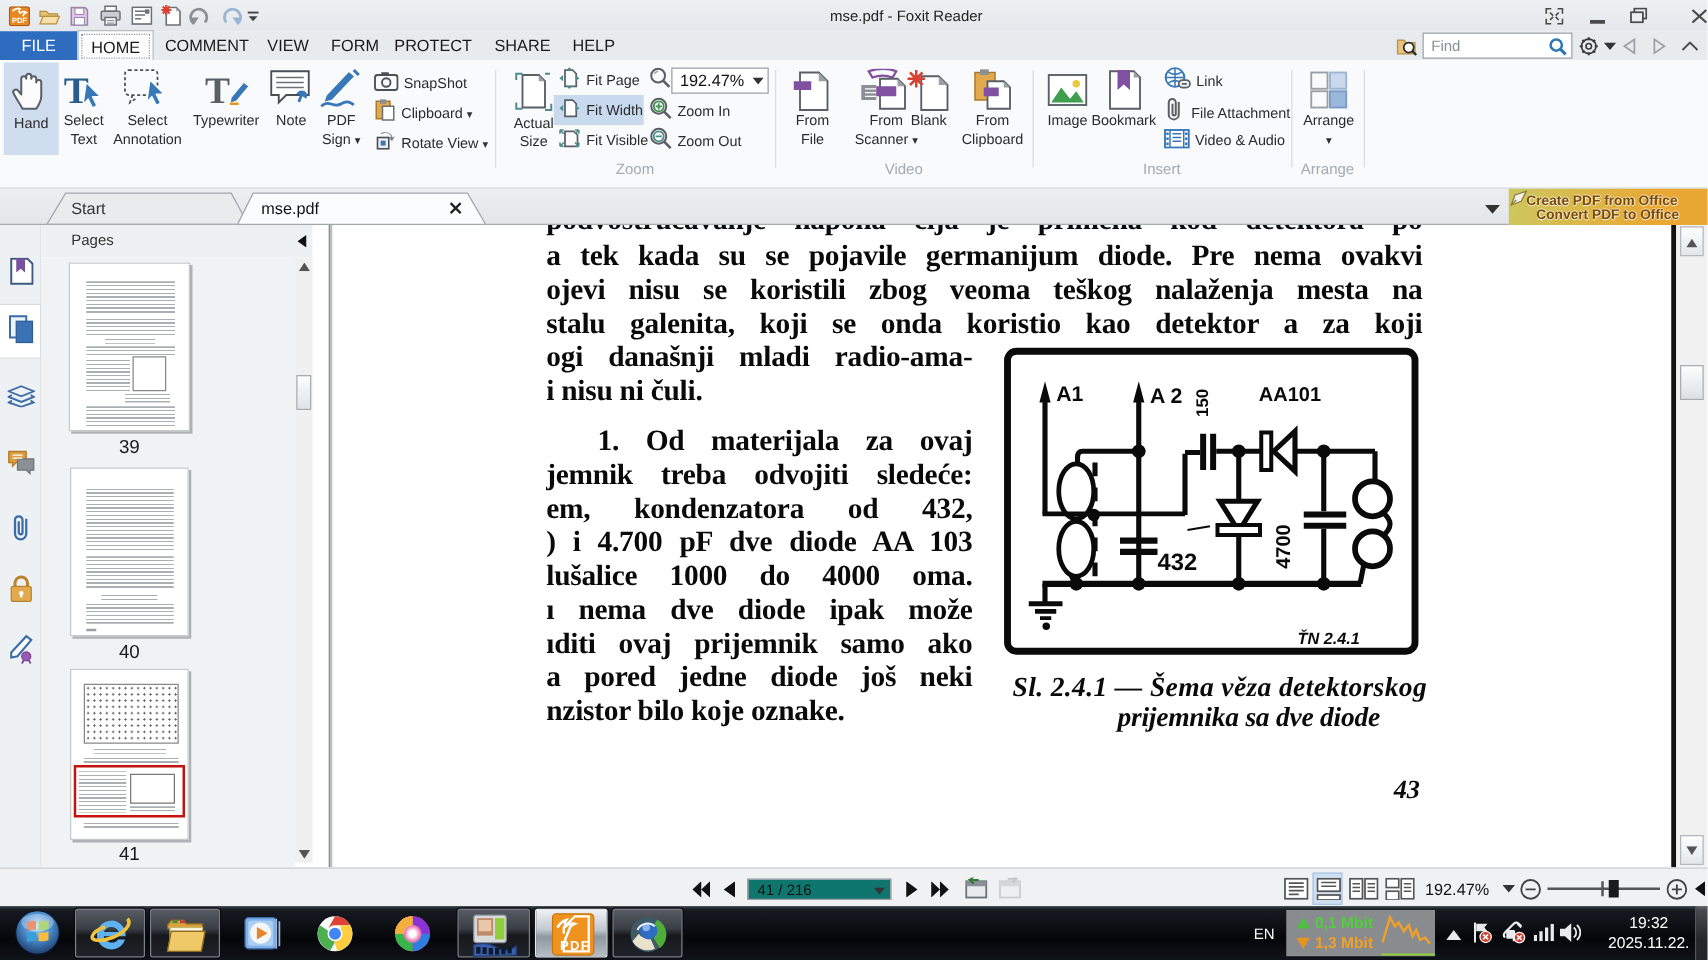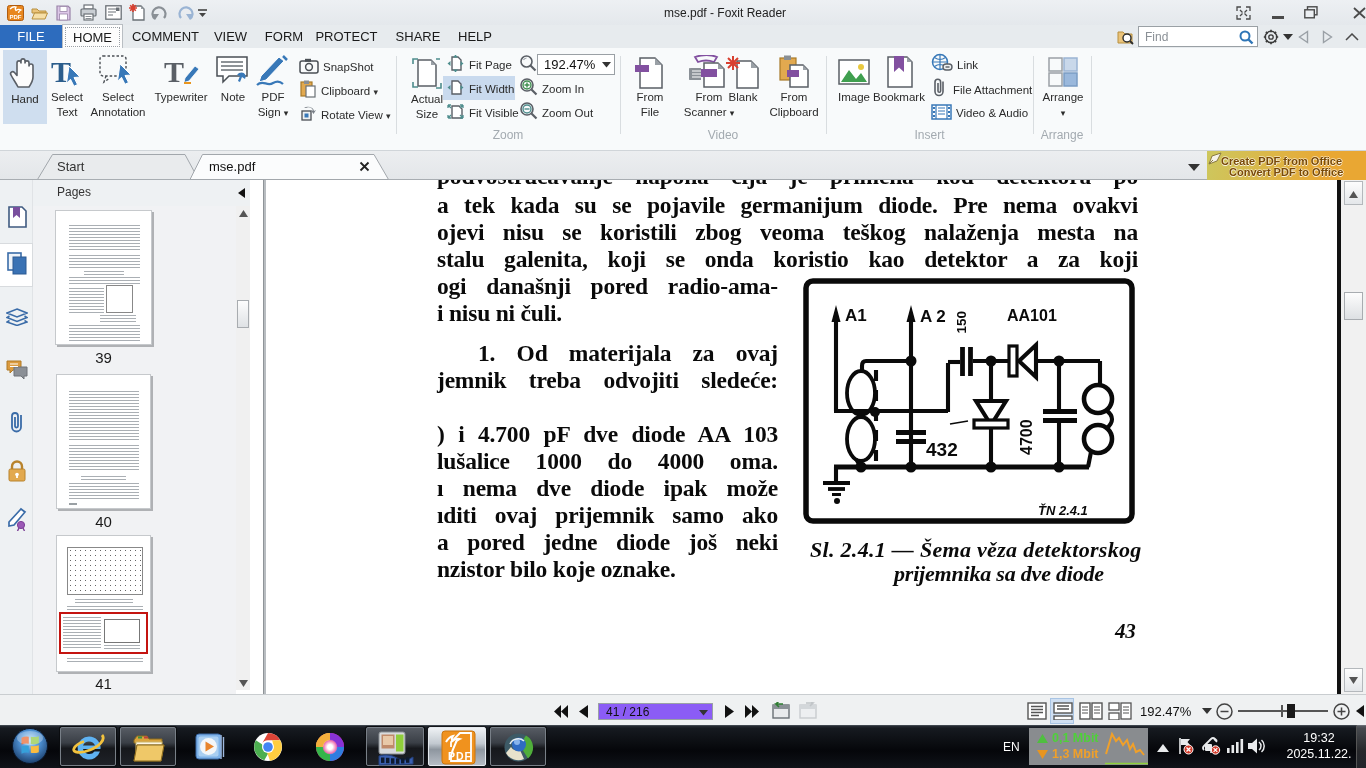--- a/index.html
+++ b/index.html
@@ -462,24 +462,25 @@
     <svg class="abs" style="left:3px;top:474px" width="9" height="7" viewBox="0 0 9 7">
         <polygon points="4.5,7 9,0 0,0" fill="#555"></polygon>
       </svg>
   </div>
   <div id="divider"></div>
   <div id="doc">
     <div class="docline just" style="left:171px;top:-17.5px;width:701px">podvostručavanje napona čija je primena kod detektora po</div>
     <div class="docline just" style="left:171px;top:11.5px;width:701px">a tek kada su se pojavile germanijum diode. Pre nema ovakvi</div>
     <div class="docline just" style="left:171px;top:38.5px;width:701px">ojevi nisu se koristili zbog veoma teškog nalaženja mesta na</div>
     <div class="docline just" style="left:171px;top:65.5px;width:701px">stalu galenita, koji se onda koristio kao detektor a za koji</div>
-    <div class="docline just" style="left:171px;top:92.5px;width:341px">ogi današnji pored radio-ama-</div>
+    <div class="docline just" style="left:171px;top:92.5px;width:341px">ogi današnji mladi radio-ama-</div>
     <div class="docline" style="left:171px;top:119.5px">i nisu ni čuli.</div>
     <div class="docline just" style="left:212px;top:159.5px;width:300px">1. Od materijala za ovaj</div>
     <div class="docline just" style="left:171px;top:186.5px;width:341px">jemnik treba odvojiti sledeće:</div>
+    <div class="docline just" style="left:171px;top:213.5px;width:341px">em, kondenzatora od 432,</div>
     <div class="docline just" style="left:171px;top:240.5px;width:341px">) i 4.700 pF dve diode AA 103</div>
     <div class="docline just" style="left:171px;top:267.5px;width:341px">lušalice 1000 do 4000 oma.</div>
     <div class="docline just" style="left:171px;top:294.5px;width:341px">ı nema dve diode ipak može</div>
     <div class="docline just" style="left:171px;top:321.5px;width:341px">ıditi ovaj prijemnik samo ako</div>
     <div class="docline just" style="left:171px;top:348.5px;width:341px">a pored jedne diode još neki</div>
     <div class="docline" style="left:171px;top:375.5px">nzistor bilo koje oznake.</div>
     <div class="docline" style="left:544px;top:357px;font-style:italic;font-weight:bold;font-size:22px;letter-spacing:.3px">Sl. 2.4.1 — Šema věza detektorskog</div>
     <div class="docline" style="left:628px;top:381px;font-style:italic;font-weight:bold;font-size:22px">prijemnika sa dve diode</div>
     <div class="docline" style="left:849px;top:439px;font-style:italic;font-weight:bold;font-size:21px">43</div>
     <div class="abs" style="left:1071px;top:0;width:5px;height:516px;background:#111"></div>
@@ -567,21 +568,21 @@
   </div>
 </div>
 <div id="statusbar">
   <svg class="abs" style="left:553px;top:10px" width="16" height="13" viewBox="0 0 16 13">
       <polygon points="8,0 8,13 1,6.5" fill="#111"></polygon>
       <polygon points="15,0 15,13 8,6.5" fill="#111"></polygon>
     </svg>
   <svg class="abs" style="left:579px;top:10px" width="10" height="13" viewBox="0 0 10 13">
       <polygon points="9,0 9,13 0,6.5" fill="#111"></polygon>
     </svg>
-  <div class="abs" style="left:598px;top:8px;width:115px;height:17px;background:#8b5cf6;border:1px solid #9aa0a5">
+  <div class="abs" style="left:598px;top:8px;width:115px;height:17px;background:#0f766e;border:1px solid #9aa0a5">
     <div class="abs" style="left:7px;top:1px;font-size:12px;color:#111">41 / 216</div>
     <svg class="abs" style="left:100px;top:6px" width="9" height="6" viewBox="0 0 9 6">
         <polygon points="0,0 9,0 4.5,5.5" fill="#333"></polygon>
       </svg>
   </div>
   <svg class="abs" style="left:724px;top:10px" width="10" height="13" viewBox="0 0 10 13">
       <polygon points="1,0 1,13 10,6.5" fill="#111"></polygon>
     </svg>
   <svg class="abs" style="left:744px;top:10px" width="16" height="13" viewBox="0 0 16 13">
       <polygon points="1,0 1,13 8,6.5" fill="#111"></polygon>

